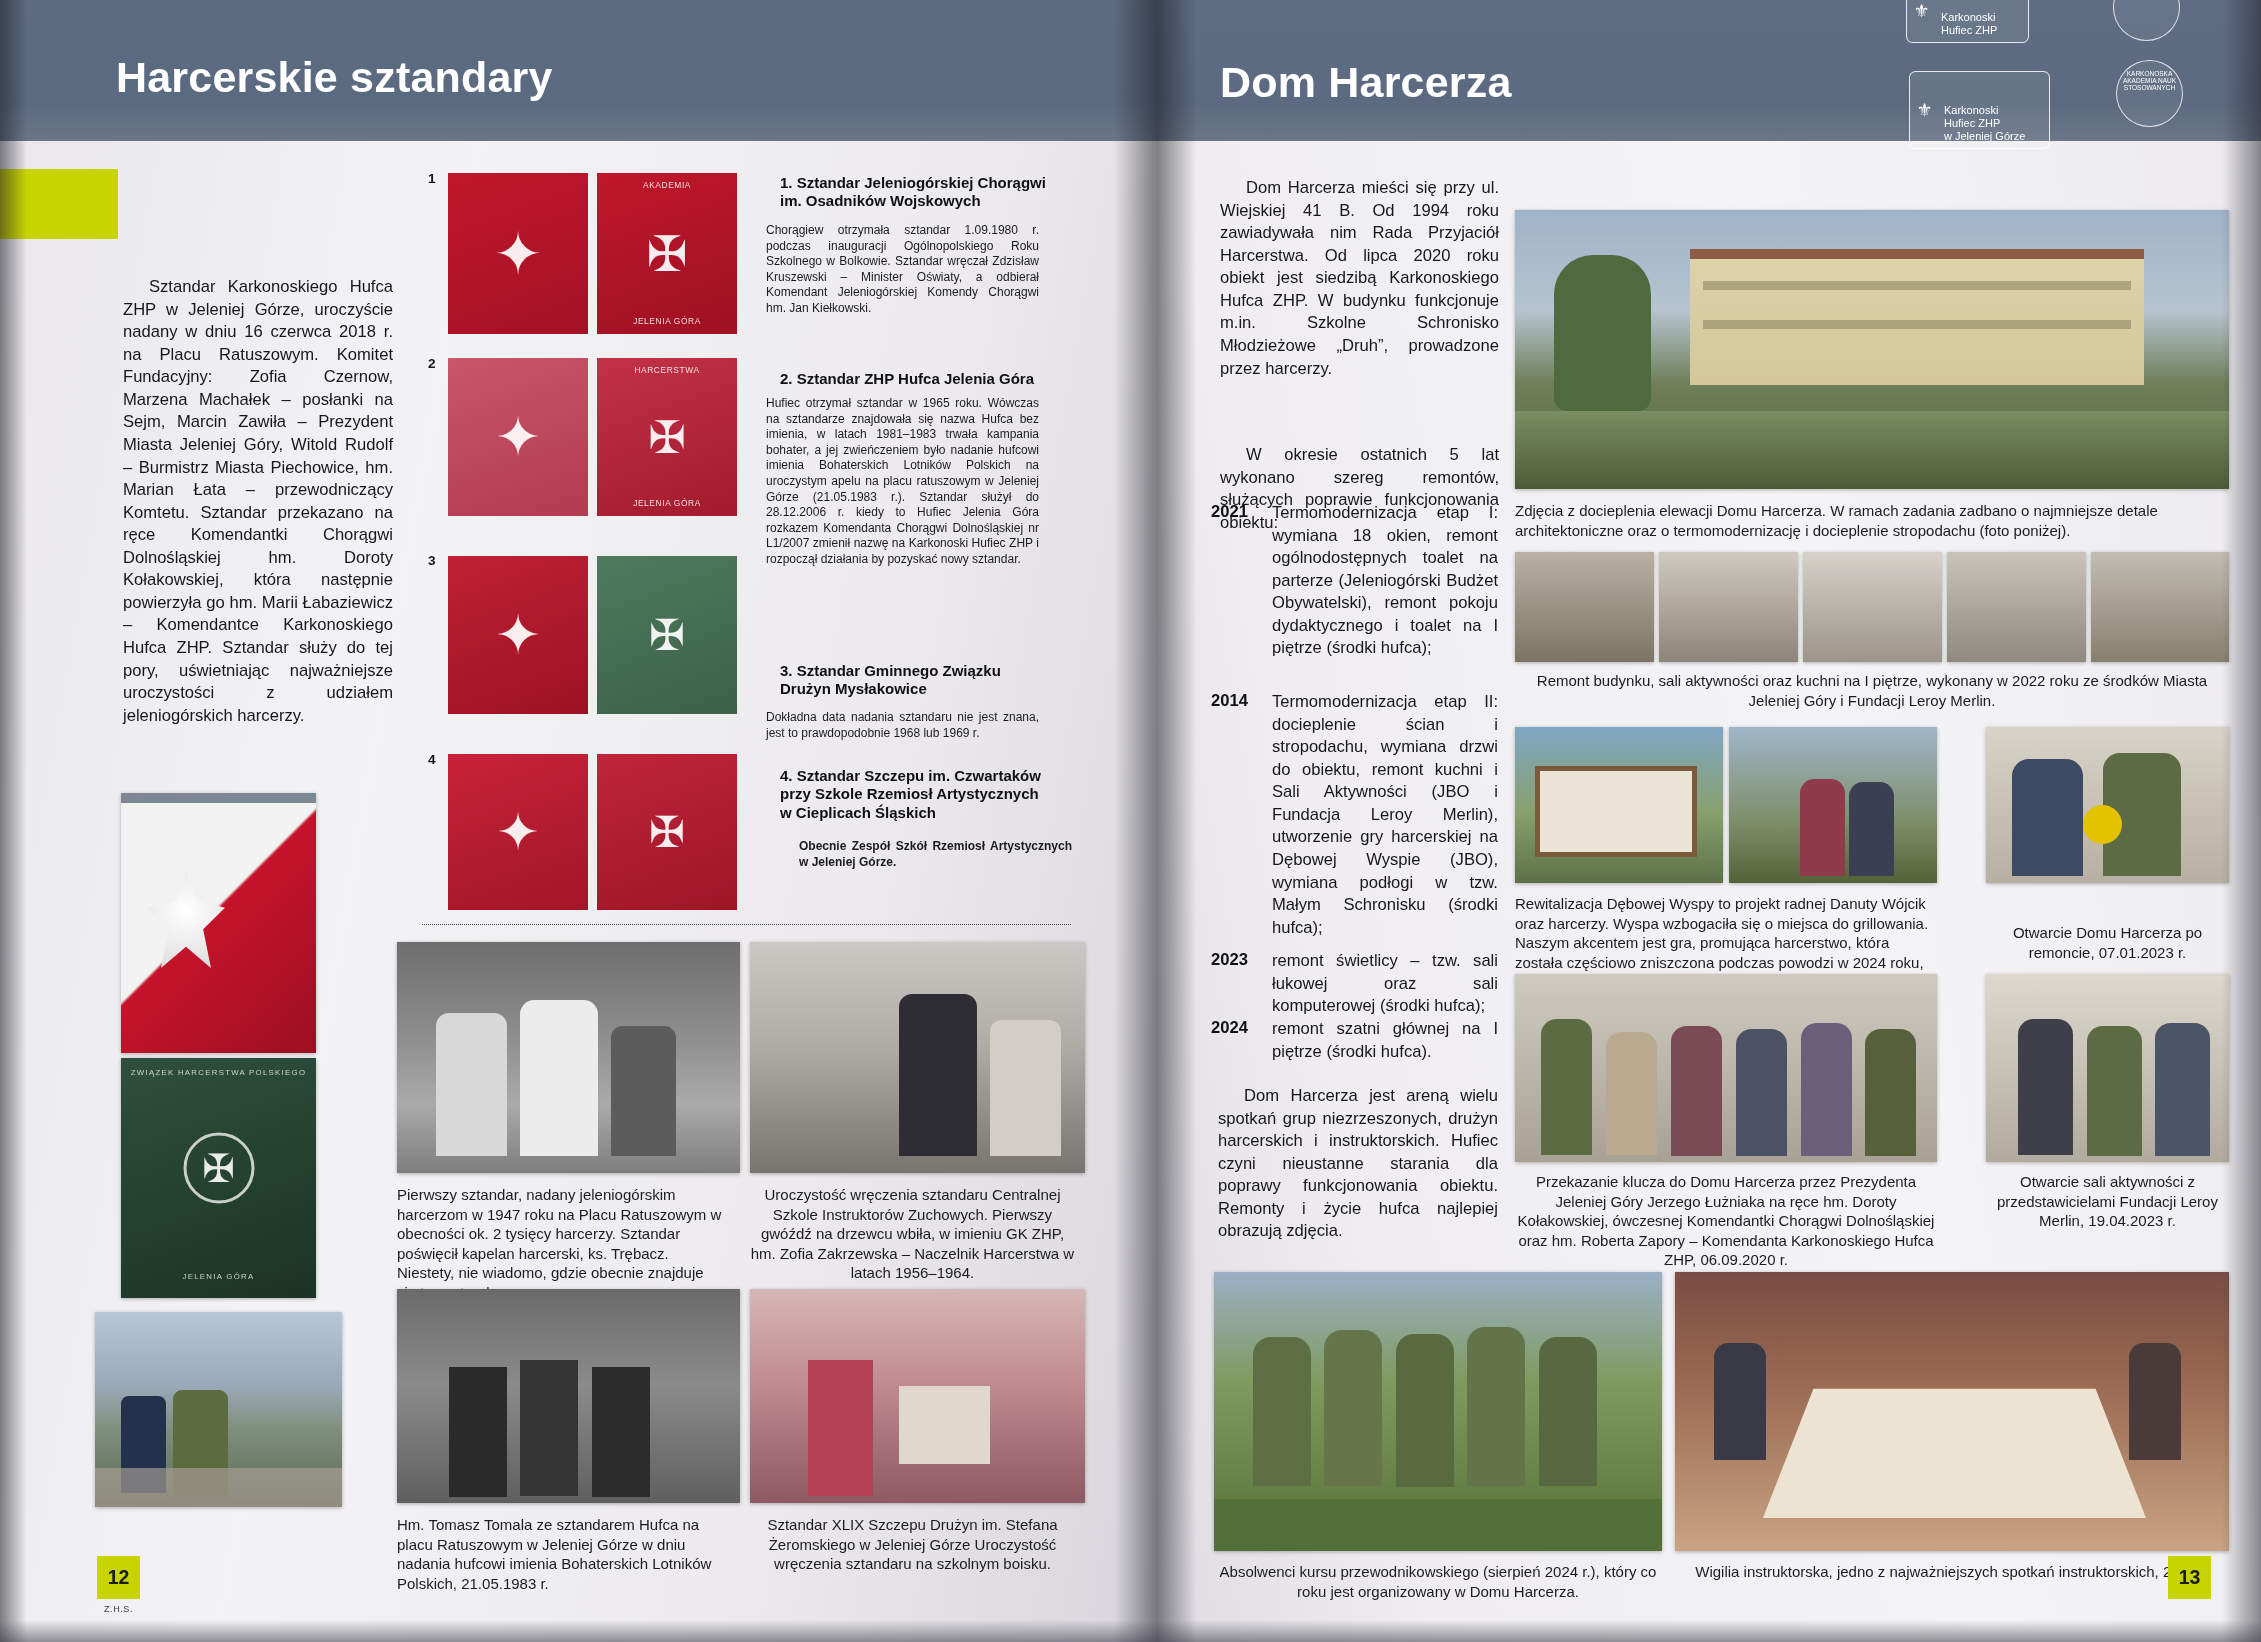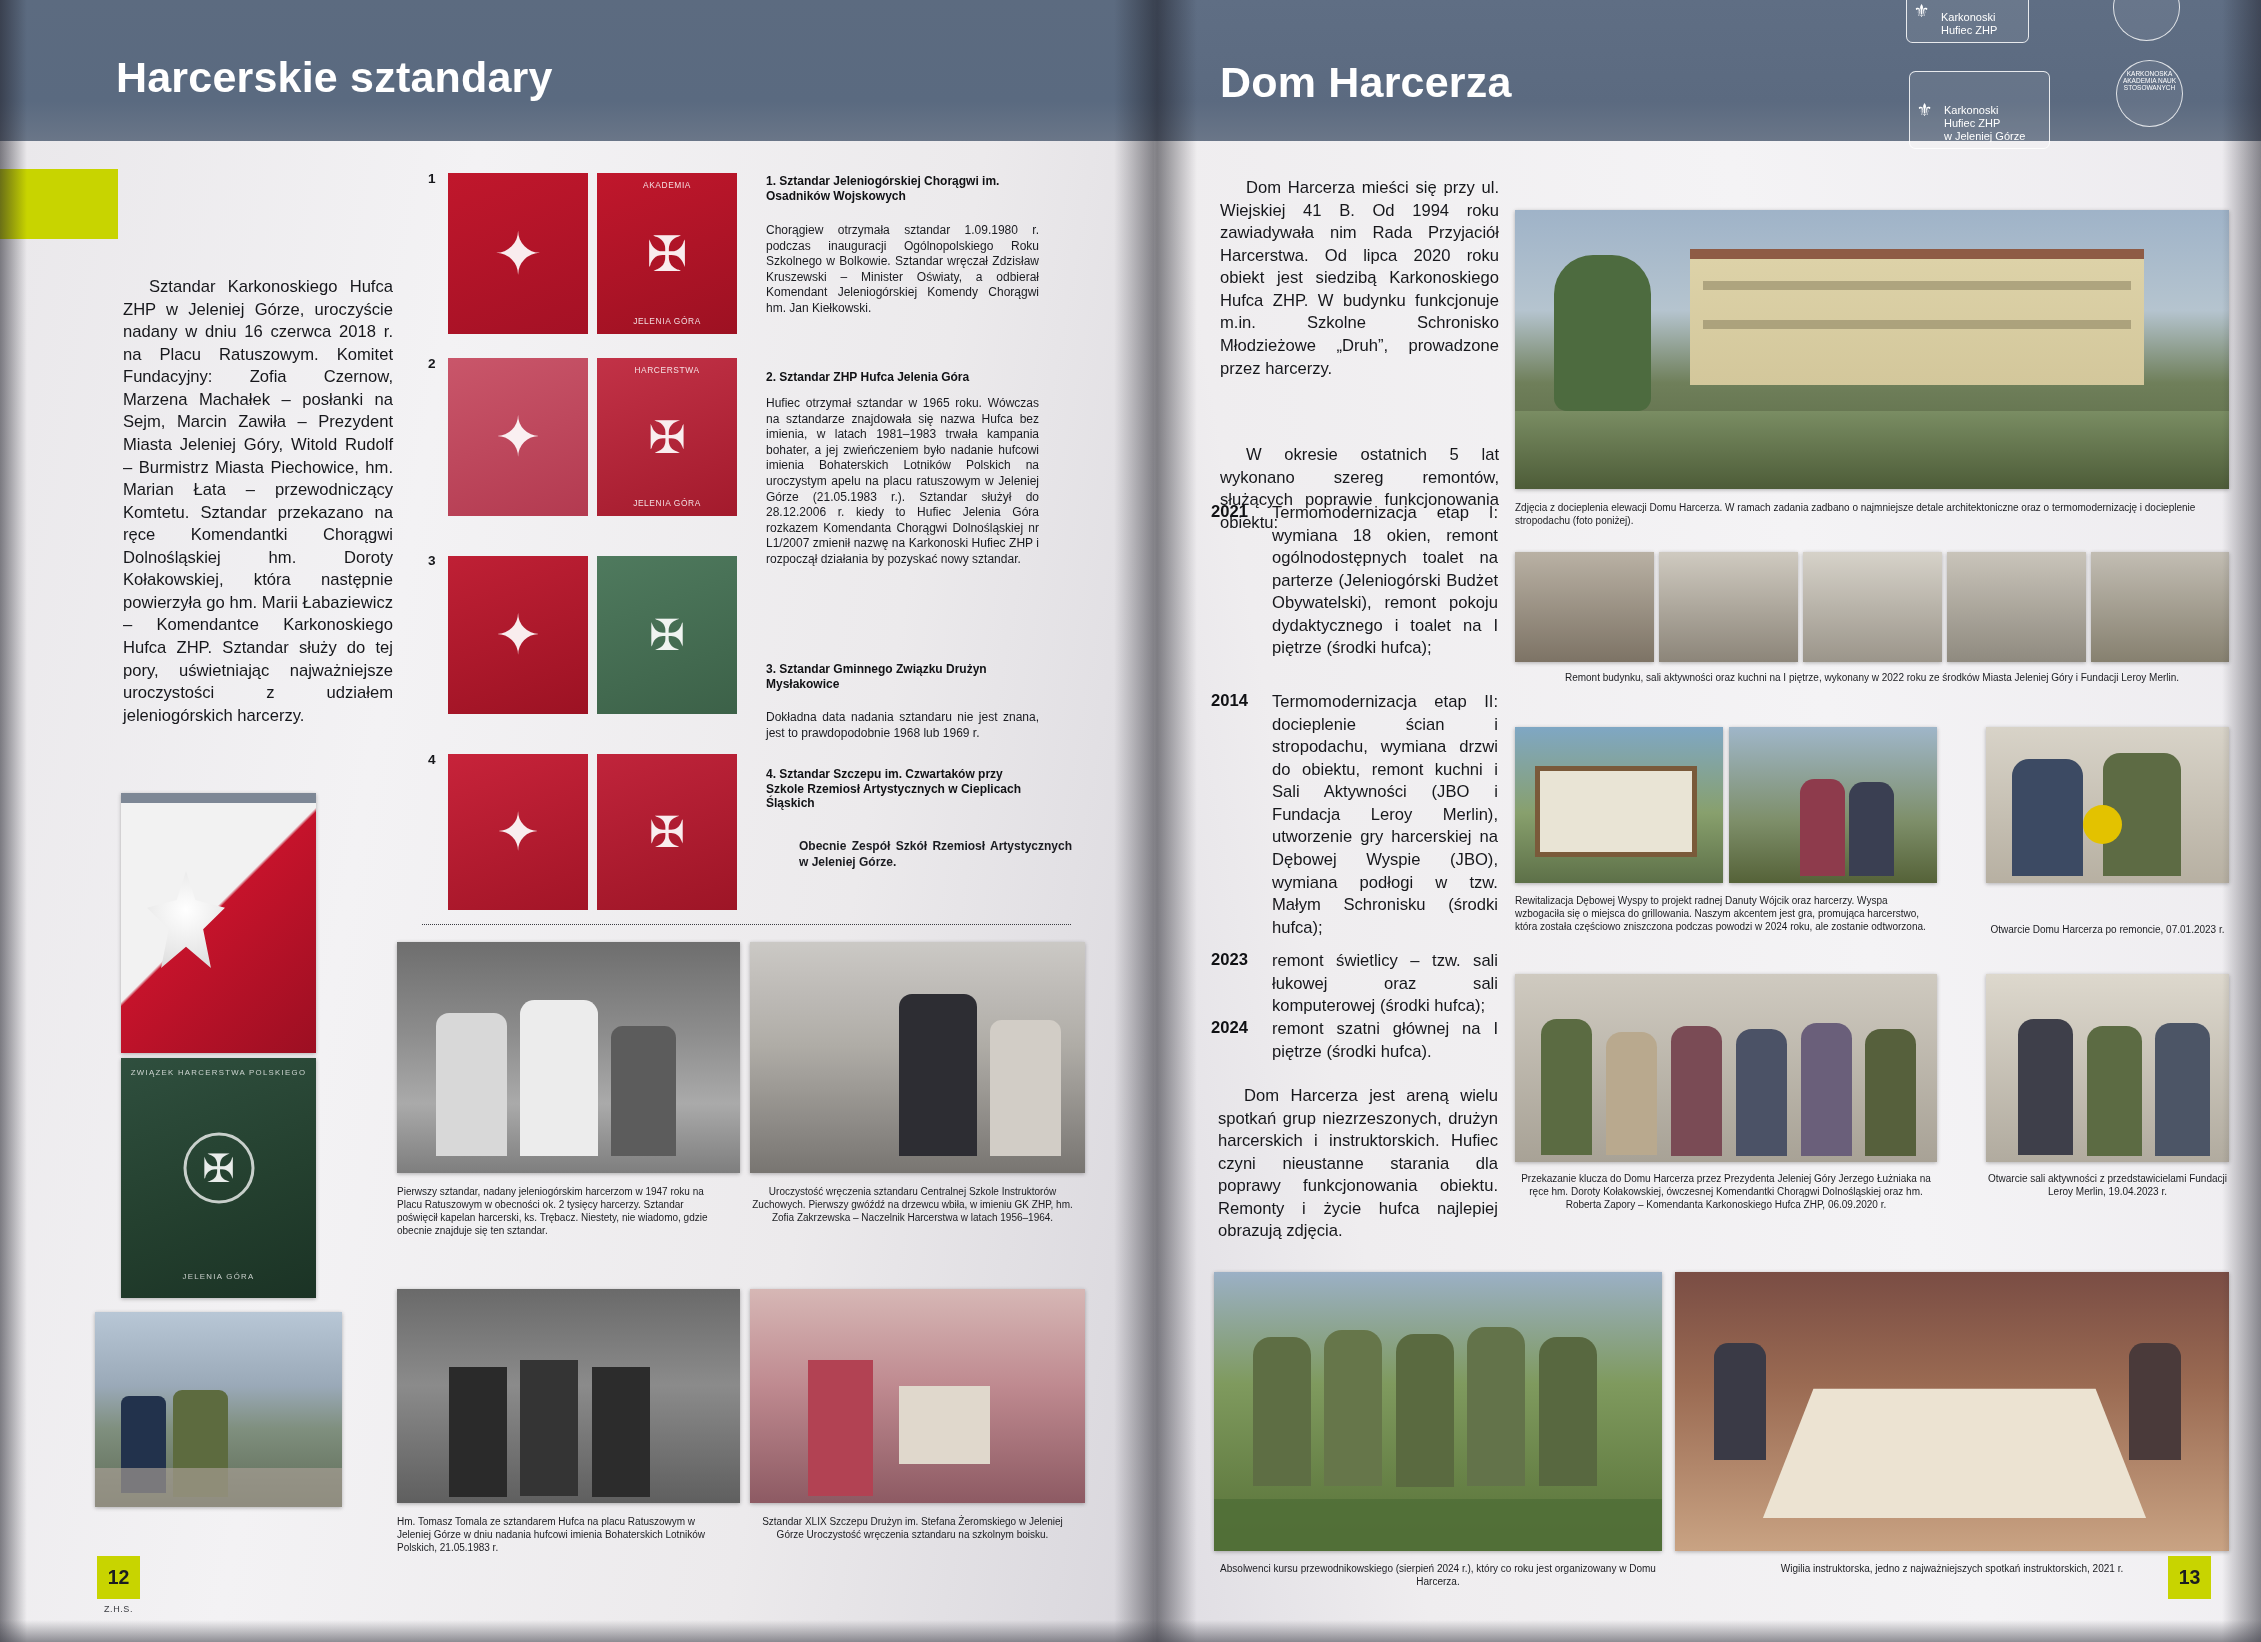--- a/index.html
+++ b/index.html
@@ -96,34 +96,35 @@
     position: absolute;
     font-size: 16.6px;
     line-height: 1.36;
     color: #16171b;
     text-align: justify;
     white-space: pre-line;
   }
   .body.indent { text-indent: 26px; }
   .caption {
     position: absolute;
-    font-size: 10px;
+    font-size: 15px;
     line-height: 1.3;
     color: #1b1c20;
     text-align: center;
     white-space: pre-line;
   }
   .caption.left-align { text-align: left; }
   .item-title {
     position: absolute;
-    font-size: 12px;
+    font-size: 15px;
     font-weight: bold;
     color: #101114;
     line-height: 1.22;
     white-space: pre-line;
+    margin-left: 14px;
   }
   .item-body {
     position: absolute;
     font-size: 12px;
     line-height: 1.3;
     color: #1a1b20;
     text-align: justify;
     white-space: pre-line;
   }
   .year-label {

